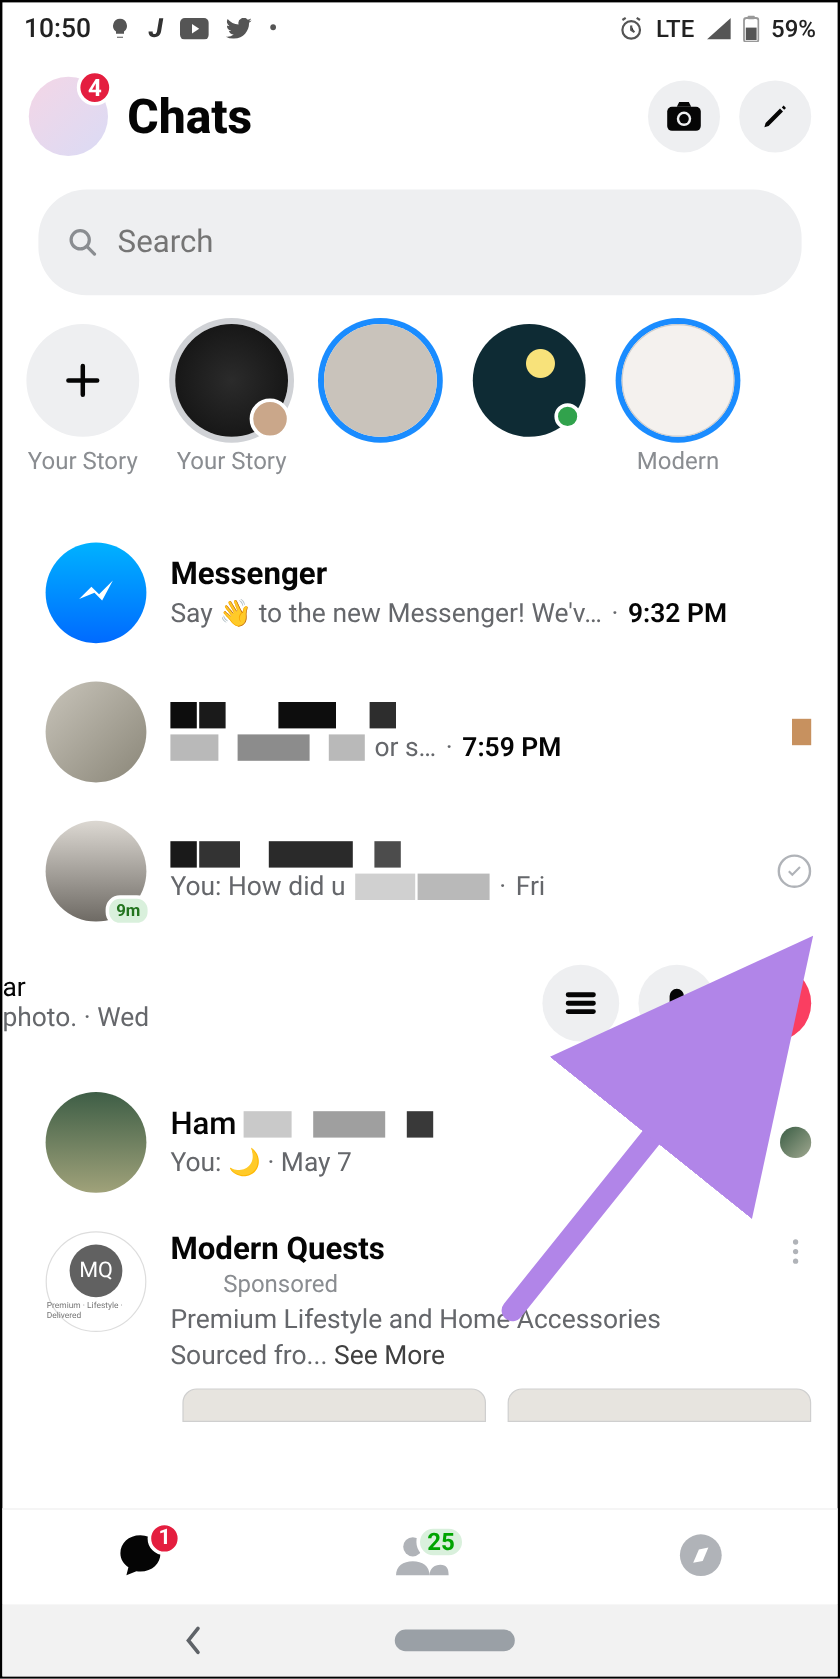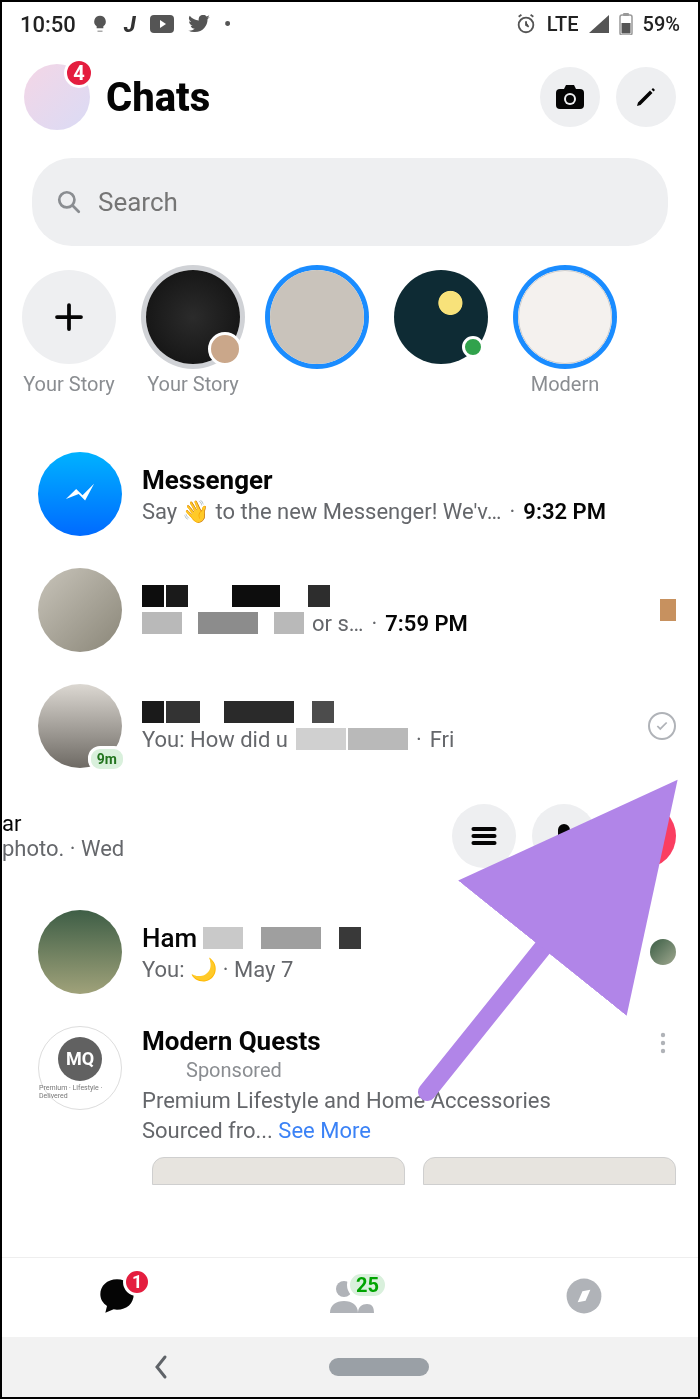--- a/index.html
+++ b/index.html
@@ -60,26 +60,26 @@
   .swipe-left { position:absolute; left:0; font-size:22px; color:#050505; }
   .swipe-left .sub { color:#65676b; }
   .swipe-actions { position:absolute; right:22px; display:flex; gap:16px; }
   .swipe-btn { width:64px; height:64px; border-radius:50%; display:flex; align-items:center; justify-content:center; }
   .gray { background:#eeeff1; }
   .red { background:#fa3e61; }
 
   
   .sponsor-row { padding: 10px 22px 4px 36px; display:flex; gap:20px; }
   .mq-avatar { width:84px; height:84px; border-radius:50%; background:#fff; border:1px solid #ddd; display:flex; flex-direction:column; align-items:center; justify-content:center; }
-  .mq-circle { width:44px; height:44px; border-radius:50%; background:#616161; color:#fff; font-size:18px; display:flex; align-items:center; justify-content:center;font-weight:bold; }
+  .mq-circle { width:44px; height:44px; border-radius:50%; background:#616161; color:#fff; font-size:18px; display:flex; align-items:center; justify-content:center; }
   .mq-tag { font-size:7px; color:#777; margin-top:3px; }
   .sponsor-body { flex:1; }
   .sponsored-label { color:#8a8d91; font-size:20px; margin-top:2px;margin-left:44px; }
   .sponsor-text { font-size:22px; color:#65676b; margin-top:4px; line-height:1.35; }
-  .see-more { color:#3b82f6; }
+  .see-more { color:#404040; }
   .sponsor-menu { color:#b0b3b8; font-size:24px; padding:6px 10px; }
 
   .card-row { display:flex; gap:18px; padding: 8px 22px 0 150px; }
   .card { flex:1; height:28px; border-radius:12px 12px 0 0; background:#e7e4df; border:1px solid #cfcfcf; }
 
   
   .bottom-nav { position:absolute; bottom:60px; left:0; right:0; height:80px; border-top:1px solid #eee; display:flex; align-items:center; justify-content:space-around; background:#fff; }
   .nav-item { position:relative; }
   .nav-badge { position:absolute; top:-8px; right:-14px; background:#e41e3f; color:#fff; font-size:18px; font-weight:700; min-width:28px; height:28px; padding:0 6px; border-radius:14px; display:flex; align-items:center; justify-content:center; border:3px solid #fff; }
   .nav-badge.green { background:#d9f0dc; color:#00a400; font-size:20px; }

